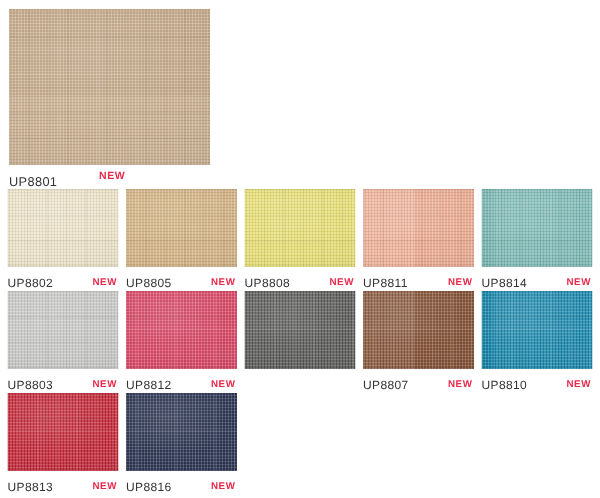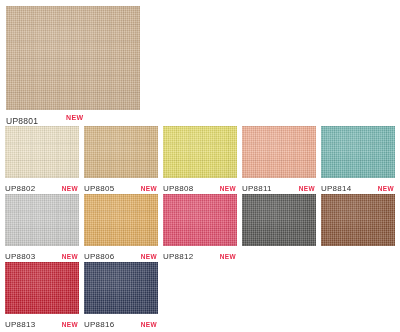--- a/index.html
+++ b/index.html
@@ -226,32 +226,20 @@
       <div class="tex tex-weave"></div>
       <div class="tex tex-slub"></div>
       <div class="tex tex-vig"></div>
     </div>
     <div class="caption">
       <span class="code">UP8803</span>
       <span class="new-badge">NEW</span>
     </div>
   </div>
 
-  <div class="cell">
-    <div class="cell-swatch">
-      <div class="tex tex-base" style="background: rgb(224, 171, 93);"></div>
-      <div class="tex tex-weave"></div>
-      <div class="tex tex-slub"></div>
-      <div class="tex tex-vig"></div>
-    </div>
-    <div class="caption">
-      <span class="code">UP8806</span>
-      <span class="new-badge">NEW</span>
-    </div>
-  </div>
 
 
   <div class="cell">
     <div class="cell-swatch">
       <div class="tex tex-base" style="background: rgb(224, 77, 108);"></div>
       <div class="tex tex-weave"></div>
       <div class="tex tex-slub"></div>
       <div class="tex tex-vig"></div>
     </div>
     <div class="caption">
@@ -270,22 +258,38 @@
     </div>
   </div>
 
   <div class="cell">
     <div class="cell-swatch">
       <div class="tex tex-base" style="background: rgb(137, 86, 58);"></div>
       <div class="tex tex-weave"></div>
       <div class="tex tex-slub"></div>
       <div class="tex tex-vig"></div>
     </div>
-  </div>
-
+    <div class="caption">
+      <span class="code">UP8807</span>
+      <span class="new-badge">NEW</span>
+    </div>
+  </div>
+
+  <div class="cell">
+    <div class="cell-swatch">
+      <div class="tex tex-base" style="background: rgb(20, 134, 172);"></div>
+      <div class="tex tex-weave"></div>
+      <div class="tex tex-slub"></div>
+      <div class="tex tex-vig"></div>
+    </div>
+    <div class="caption">
+      <span class="code">UP8810</span>
+      <span class="new-badge">NEW</span>
+    </div>
+  </div>
 
   <div class="cell">
     <div class="cell-swatch">
       <div class="tex tex-base" style="background: rgb(196, 32, 50);"></div>
       <div class="tex tex-weave"></div>
       <div class="tex tex-slub"></div>
       <div class="tex tex-vig"></div>
     </div>
     <div class="caption">
       <span class="code">UP8813</span>

